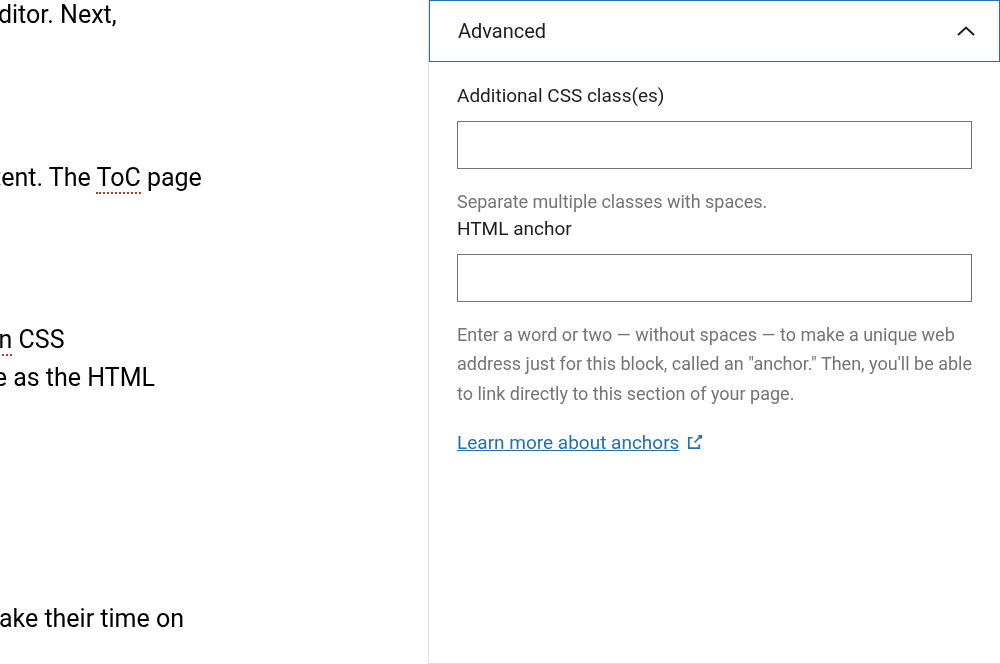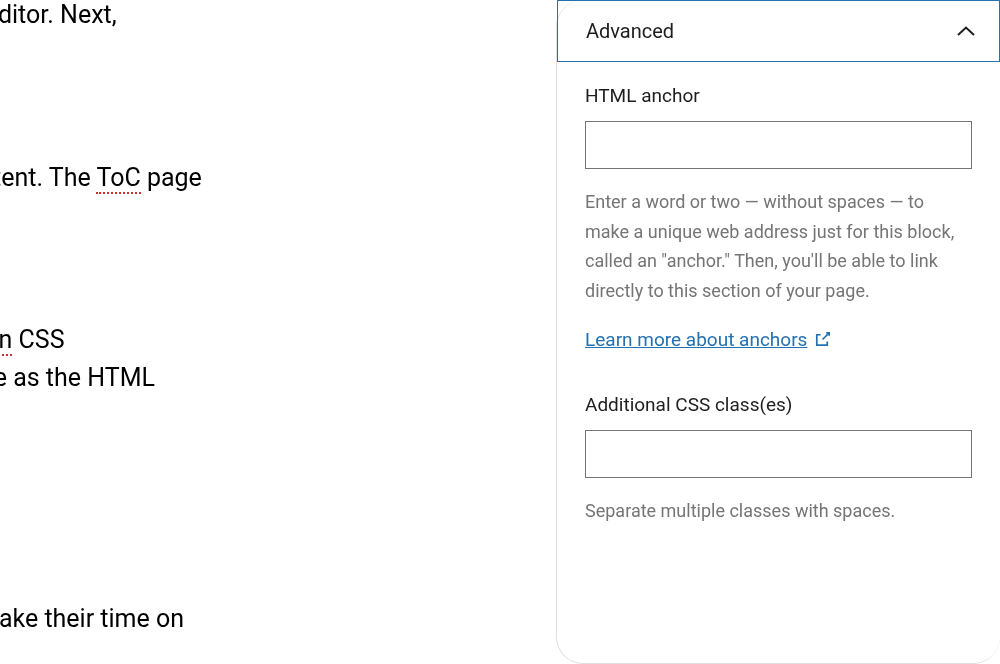--- a/index.html
+++ b/index.html
@@ -38,26 +38,25 @@
     .line3b { top: 359px; left: -33px; }
     .line4 { top: 600px; left: -23px; }
     .spellcheck {
       border-bottom: 2px dotted #c9302c;
       padding-bottom: 0;
     }
     .sidebar {
       position: absolute;
       right: 0;
       top: 0;
-      width: 444px;
+      width: 572px;
       height: 664px;
       border-left: 1px solid #e0e0e0;
       border-bottom: 1px solid #e0e0e0;
       background: #fff;
-      border-radius: 27px;
     }
     .panel-header {
       display: flex;
       justify-content: space-between;
       align-items: center;
       padding: 18px 24px 18px 28px;
       border: 1.5px solid #2371b1;
       cursor: pointer;
       font-size: 20px;
       color: #1e1e1e;
@@ -127,34 +126,34 @@
 <div class="sidebar">
   <div class="panel-header">
     <span>Advanced</span>
     <svg class="chevron" viewBox="0 0 18 11" fill="none" stroke="#1e1e1e" stroke-width="2">
       <path d="M1 9 L9 1.5 L17 9"></path>
     </svg>
   </div>
 
   <div class="panel-body">
 
+    <div class="field-group" style="margin-bottom:0;">
+      <label class="field-label">Additional CSS class(es)</label>
+      <input type="text" class="text-input" value="" style="">
+      <p class="help-text">Separate multiple classes with spaces.</p>
+    </div>
+
     <div class="field-group">
       <label class="field-label">HTML anchor</label>
       <input type="text" class="text-input" value="" style="">
       <p class="help-text">Enter a word or two — without spaces — to make a unique web address just for this block, called an "anchor." Then, you'll be able to link directly to this section of your page.</p>
       <a class="learn-link">
         <span>Learn more about anchors</span>
         <svg class="external-icon" viewBox="0 0 20 20" fill="none" stroke="#2371b1" stroke-width="1.8">
           <path d="M14 3 H17 V6"></path>
           <path d="M10 10 L17 3"></path>
           <path d="M15 12 V16 H4 V5 H8"></path>
         </svg>
       </a>
     </div>
 
-    <div class="field-group" style="margin-bottom:0;">
-      <label class="field-label">Additional CSS class(es)</label>
-      <input type="text" class="text-input" value="" style="">
-      <p class="help-text">Separate multiple classes with spaces.</p>
-    </div>
-
   </div>
 </div>
 
 </body></html>

